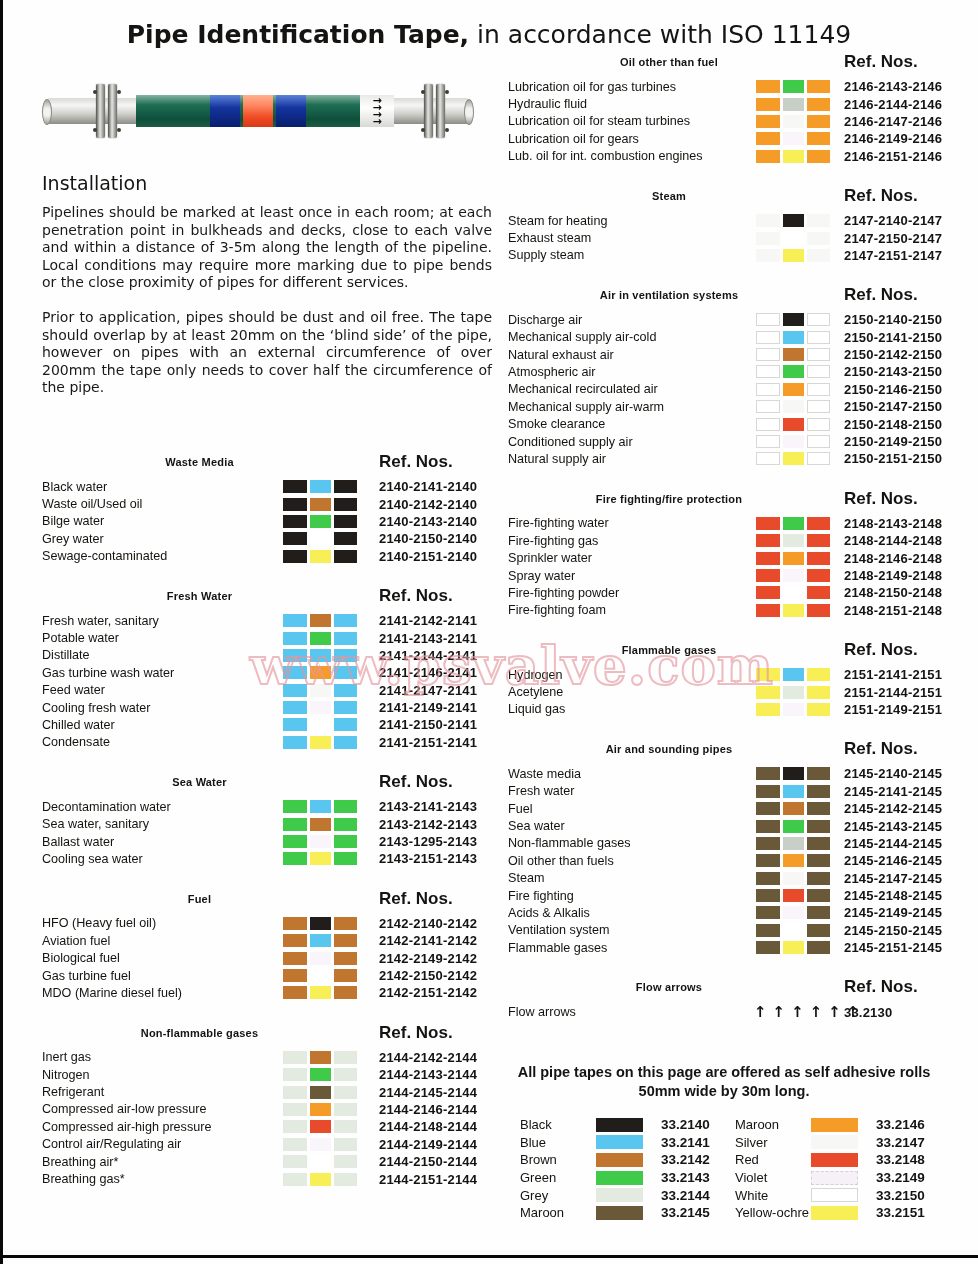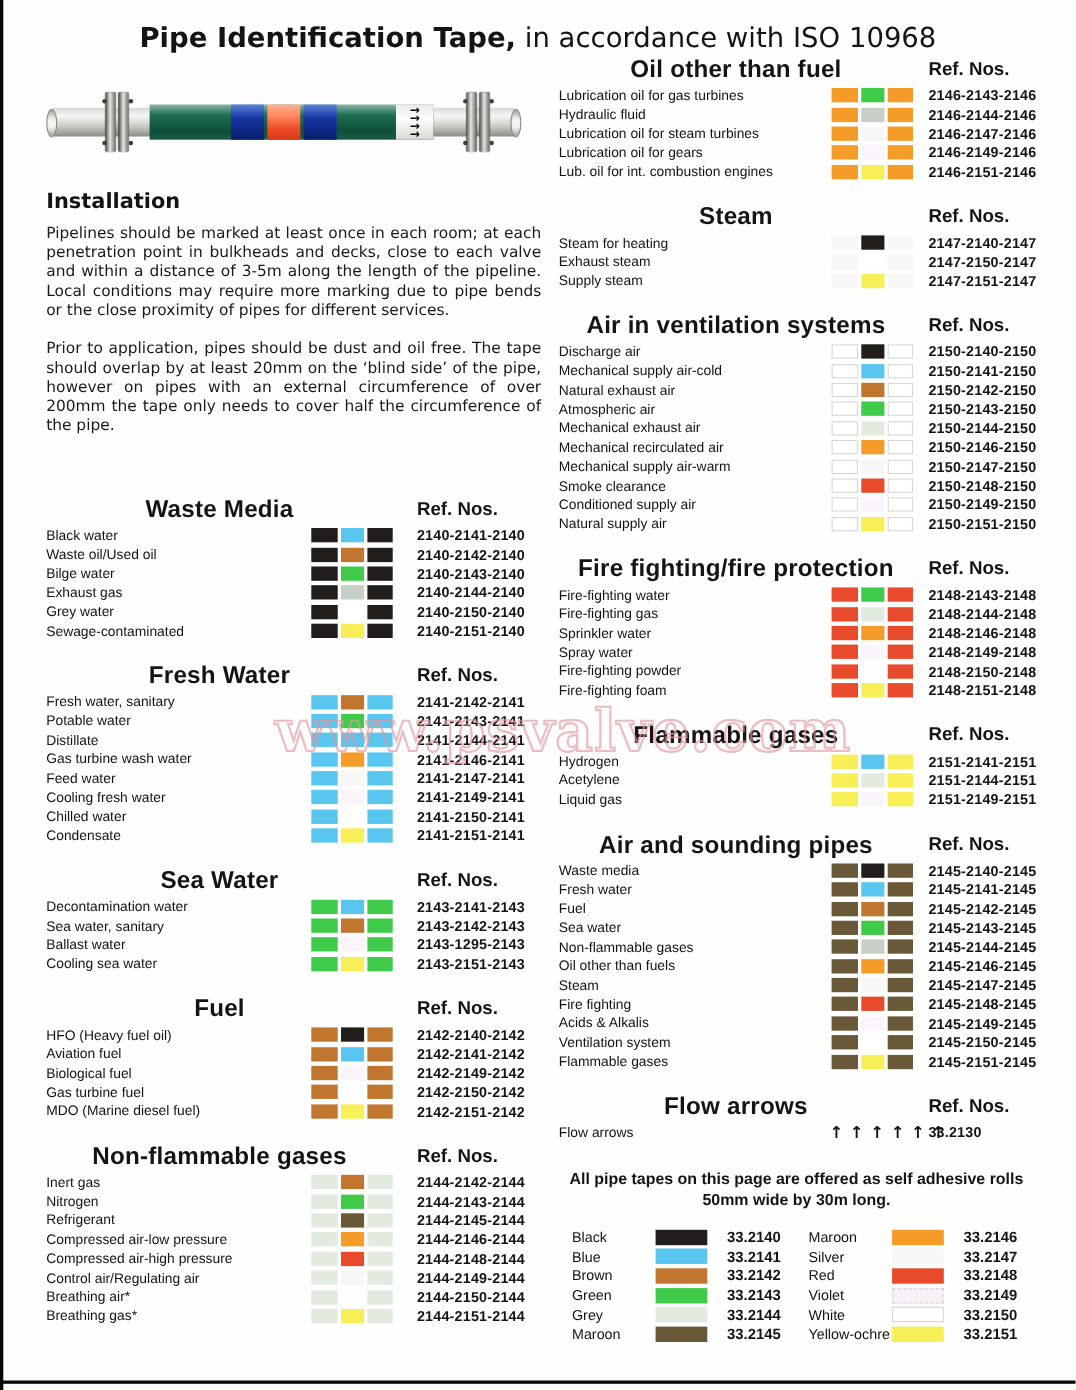--- a/index.html
+++ b/index.html
@@ -33,31 +33,31 @@
                   font-family:"DejaVu Sans", sans-serif;}
   .flange{position:absolute;top:4px;width:26px;height:54px;}
   .flange.left{left:50px;} .flange.right{left:378px;}
   .flange .bar{position:absolute;top:0;width:9px;height:54px;border-radius:2px;
                background:linear-gradient(90deg,#4e4e4a 0%,#e6e6e2 45%,#6d6d68 100%);box-shadow:0 0 1px #333;}
   .flange .bar.b1{left:2px;} .flange .bar.b2{left:14px;}
   .flange .bolt{position:absolute;width:4px;height:4px;border-radius:50%;background:#3c3c38;}
 
   
   .install{position:absolute;left:42px;top:172px;width:450px;font-family:"DejaVu Sans", sans-serif;}
-  .install h2{margin:0 0 10px 0;font-size:19px;font-weight:700;}
+  .install h2{margin:0 0 10px 0;font-size:19px;font-weight:400;}
   .install p{margin:0 0 17px 0;font-size:14px;line-height:17.6px;text-align:justify;color:#1b1917;}
 
   
   .col{position:absolute;}
   .col-left{left:42px;top:450px;width:434px;}
   .col-right{left:508px;top:50px;width:436px;}
   .sec{margin-bottom:19px;}
   .sec-head{display:grid;grid-template-columns:241px 74px 1fr;height:24px;margin-bottom:4px;align-items:center;}
   .col-right .sec-head{grid-template-columns:248px 74px 1fr;}
-  .sec-title{grid-column:1 / span 2;text-align:center;font-size:22px;font-weight:700;letter-spacing:0.2px;}
+  .sec-title{grid-column:1 / span 2;text-align:center;font-size:11px;font-weight:700;letter-spacing:0.2px;}
   .sec-ref{grid-column:3;padding-left:22px;font-size:17px;font-weight:700;}
   .col-right .sec-ref{padding-left:14px;}
   .sec-row{display:grid;grid-template-columns:241px 74px 1fr;height:17.4px;align-items:center;}
   .col-right .sec-row{grid-template-columns:248px 74px 1fr;}
   .row-label{font-size:12.6px;color:#15130f;white-space:nowrap;}
   .row-ref{padding-left:22px;font-size:13px;font-weight:600;letter-spacing:0.2px;white-space:nowrap;}
   .col-right .row-ref{padding-left:14px;}
 
   .tape{display:flex;gap:3px;width:74px;height:13px;}
   .band{flex:1;height:13px;box-sizing:border-box;}
@@ -85,21 +85,21 @@
              font-size:53px;font-weight:700;letter-spacing:1px;color:transparent;
              -webkit-text-stroke:2px rgba(228,150,158,0.65);pointer-events:none;white-space:nowrap;}
 </style>
 </head>
 <body>
 
 <div class="page">
   <div class="border-left"></div>
   <div class="border-bottom"></div>
 
-  <h1 class="title"><span class="t-bold">Pipe Identification Tape,</span><span class="t-reg"> in accordance with ISO 10968</span></h1>
+  <h1 class="title"><span class="t-bold">Pipe Identification Tape,</span><span class="t-reg"> in accordance with ISO 11149</span></h1>
 
   <div class="pipe-wrap">
     <div class="pipe-body"></div>
     <div class="pipe-mouth left"></div>
     <div class="pipe-mouth right"></div>
     <div class="tape-green">
       <div class="band-strip strip-blue1"></div>
       <div class="band-strip strip-red"></div>
       <div class="band-strip strip-blue2"></div>
       <div class="arrow-box" id="pipe-arrow-box">
@@ -160,29 +160,20 @@
         <div class="sec-row">
           <div class="row-label">Bilge water</div>
           <div class="tape">
             <div class="band band-black" style="background: rgb(32, 29, 27);"></div>
             <div class="band band-green mid" style="background: rgb(63, 203, 73);"></div>
             <div class="band band-black" style="background: rgb(32, 29, 27);"></div>
           </div>
           <div class="row-ref">2140-2143-2140</div>
         </div>
         <div class="sec-row">
-          <div class="row-label">Exhaust gas</div>
-          <div class="tape">
-            <div class="band band-black" style="background: rgb(32, 29, 27);"></div>
-            <div class="band band-grey mid" style="background: rgb(199, 207, 199);"></div>
-            <div class="band band-black" style="background: rgb(32, 29, 27);"></div>
-          </div>
-          <div class="row-ref">2140-2144-2140</div>
-        </div>
-        <div class="sec-row">
           <div class="row-label">Grey water</div>
           <div class="tape">
             <div class="band band-black" style="background: rgb(32, 29, 27);"></div>
             <div class="band band-white mid" style="background: rgb(255, 255, 255);"></div>
             <div class="band band-black" style="background: rgb(32, 29, 27);"></div>
           </div>
           <div class="row-ref">2140-2150-2140</div>
         </div>
         <div class="sec-row">
           <div class="row-label">Sewage-contaminated</div>
@@ -562,29 +553,20 @@
           <div class="row-ref">2150-2142-2150</div>
         </div>
         <div class="sec-row">
           <div class="row-label">Atmospheric air</div>
           <div class="tape">
             <div class="band band-white-outline" style="background: rgb(255, 255, 255);"></div>
             <div class="band band-green mid" style="background: rgb(63, 203, 73);"></div>
             <div class="band band-white-outline" style="background: rgb(255, 255, 255);"></div>
           </div>
           <div class="row-ref">2150-2143-2150</div>
-        </div>
-        <div class="sec-row">
-          <div class="row-label">Mechanical exhaust air</div>
-          <div class="tape">
-            <div class="band band-white-outline" style="background: rgb(255, 255, 255);"></div>
-            <div class="band band-grey-faint mid" style="background: rgb(227, 234, 224);"></div>
-            <div class="band band-white-outline" style="background: rgb(255, 255, 255);"></div>
-          </div>
-          <div class="row-ref">2150-2144-2150</div>
         </div>
         <div class="sec-row">
           <div class="row-label">Mechanical recirculated air</div>
           <div class="tape">
             <div class="band band-white-outline" style="background: rgb(255, 255, 255);"></div>
             <div class="band band-orange mid" style="background: rgb(245, 155, 40);"></div>
             <div class="band band-white-outline" style="background: rgb(255, 255, 255);"></div>
           </div>
           <div class="row-ref">2150-2146-2150</div>
         </div>

